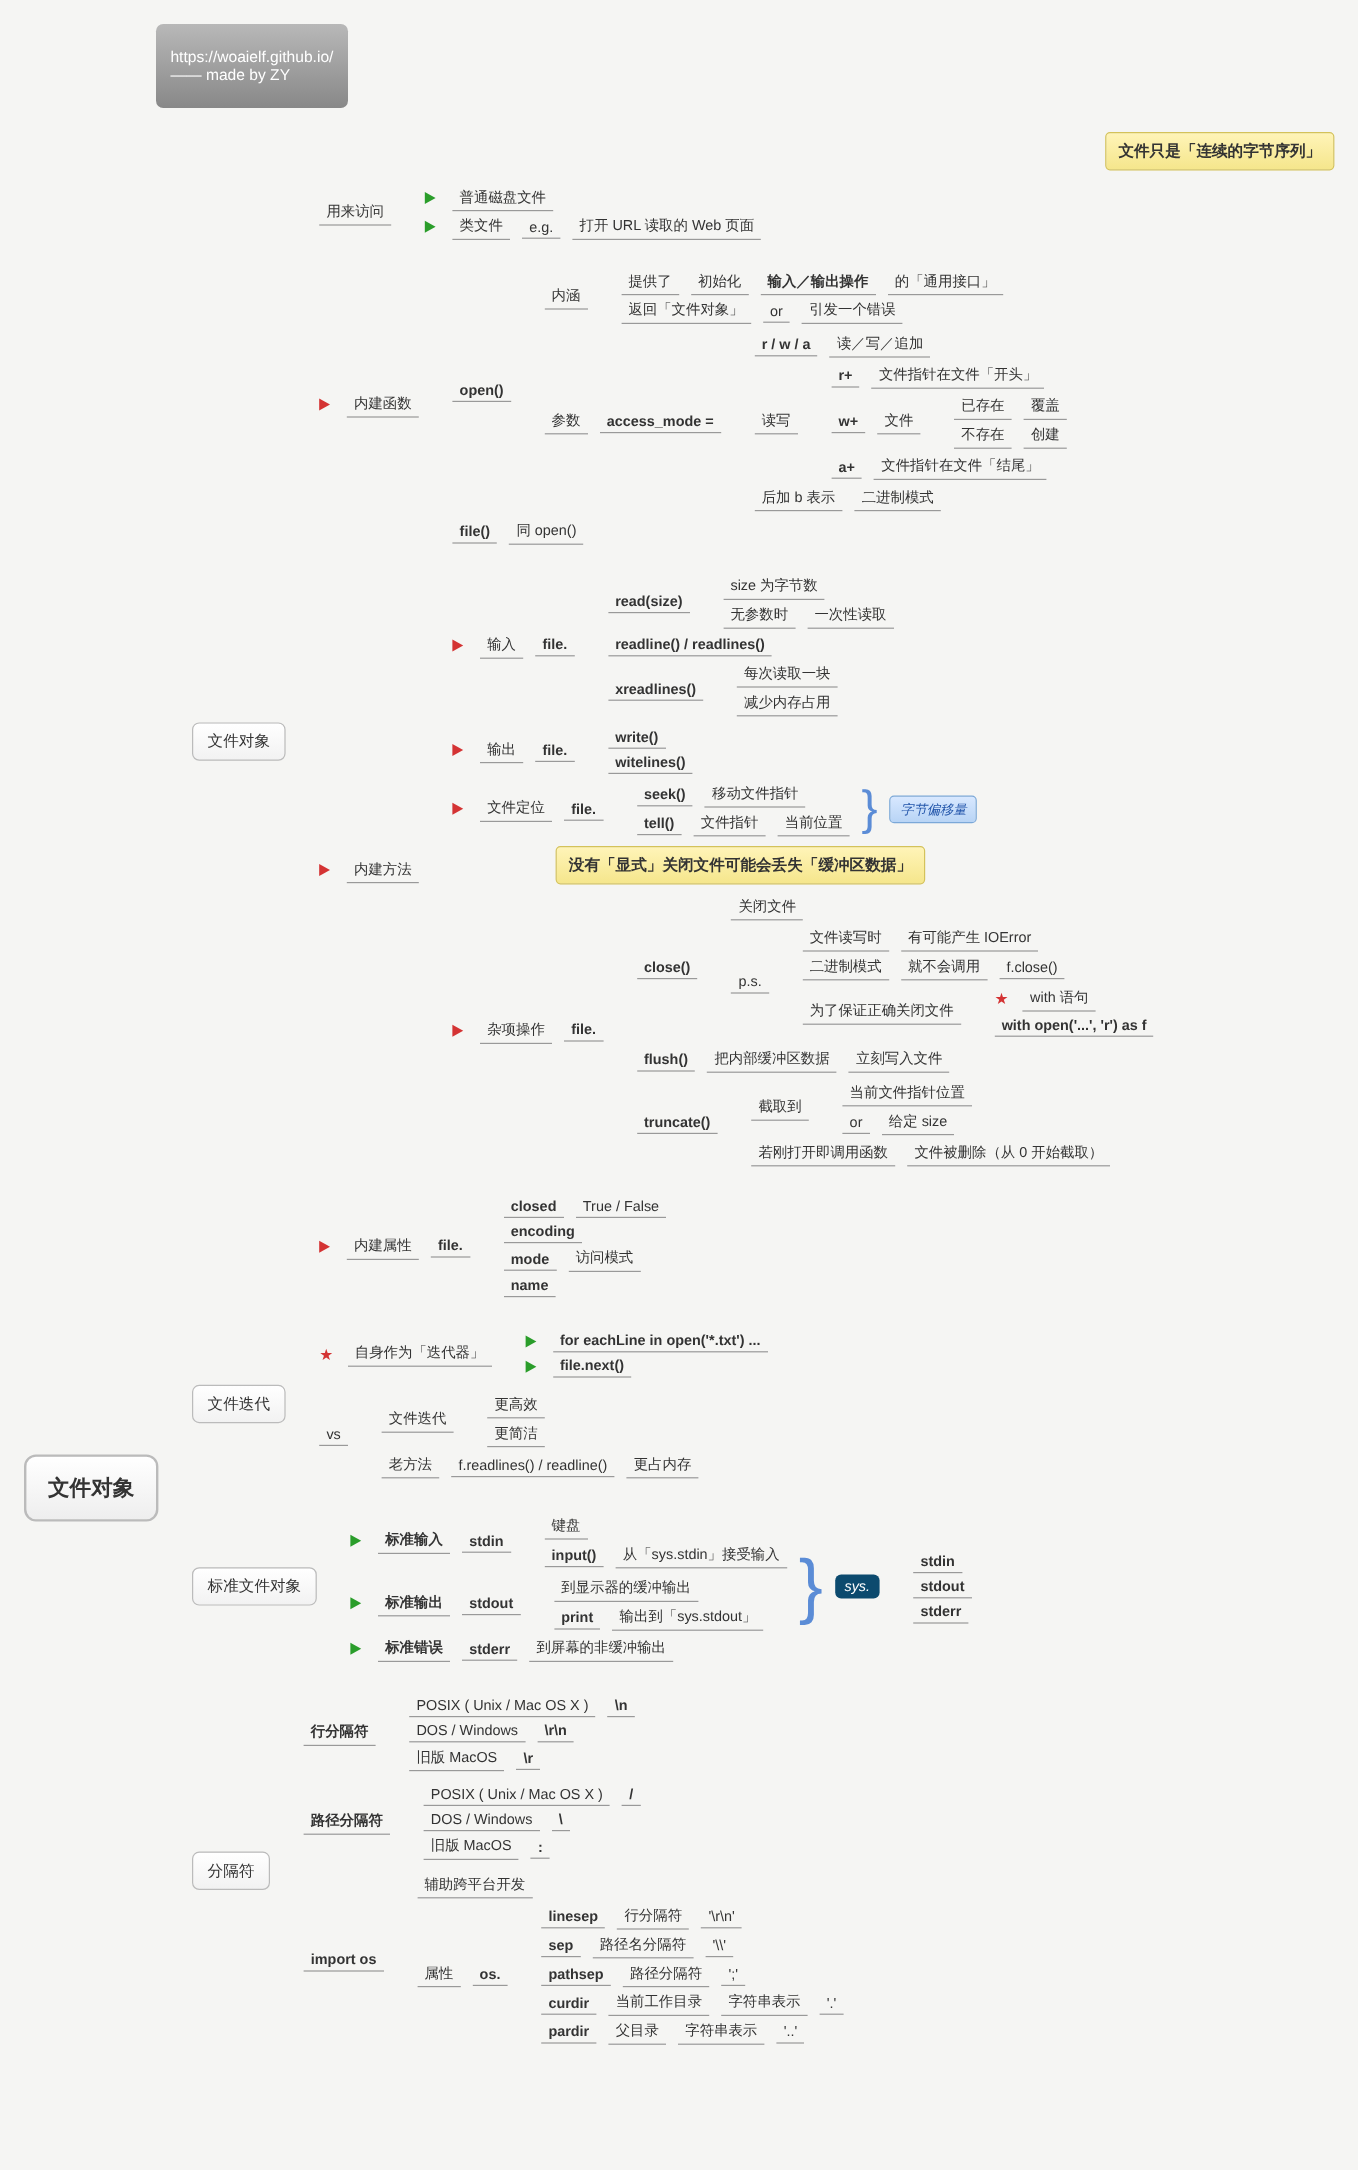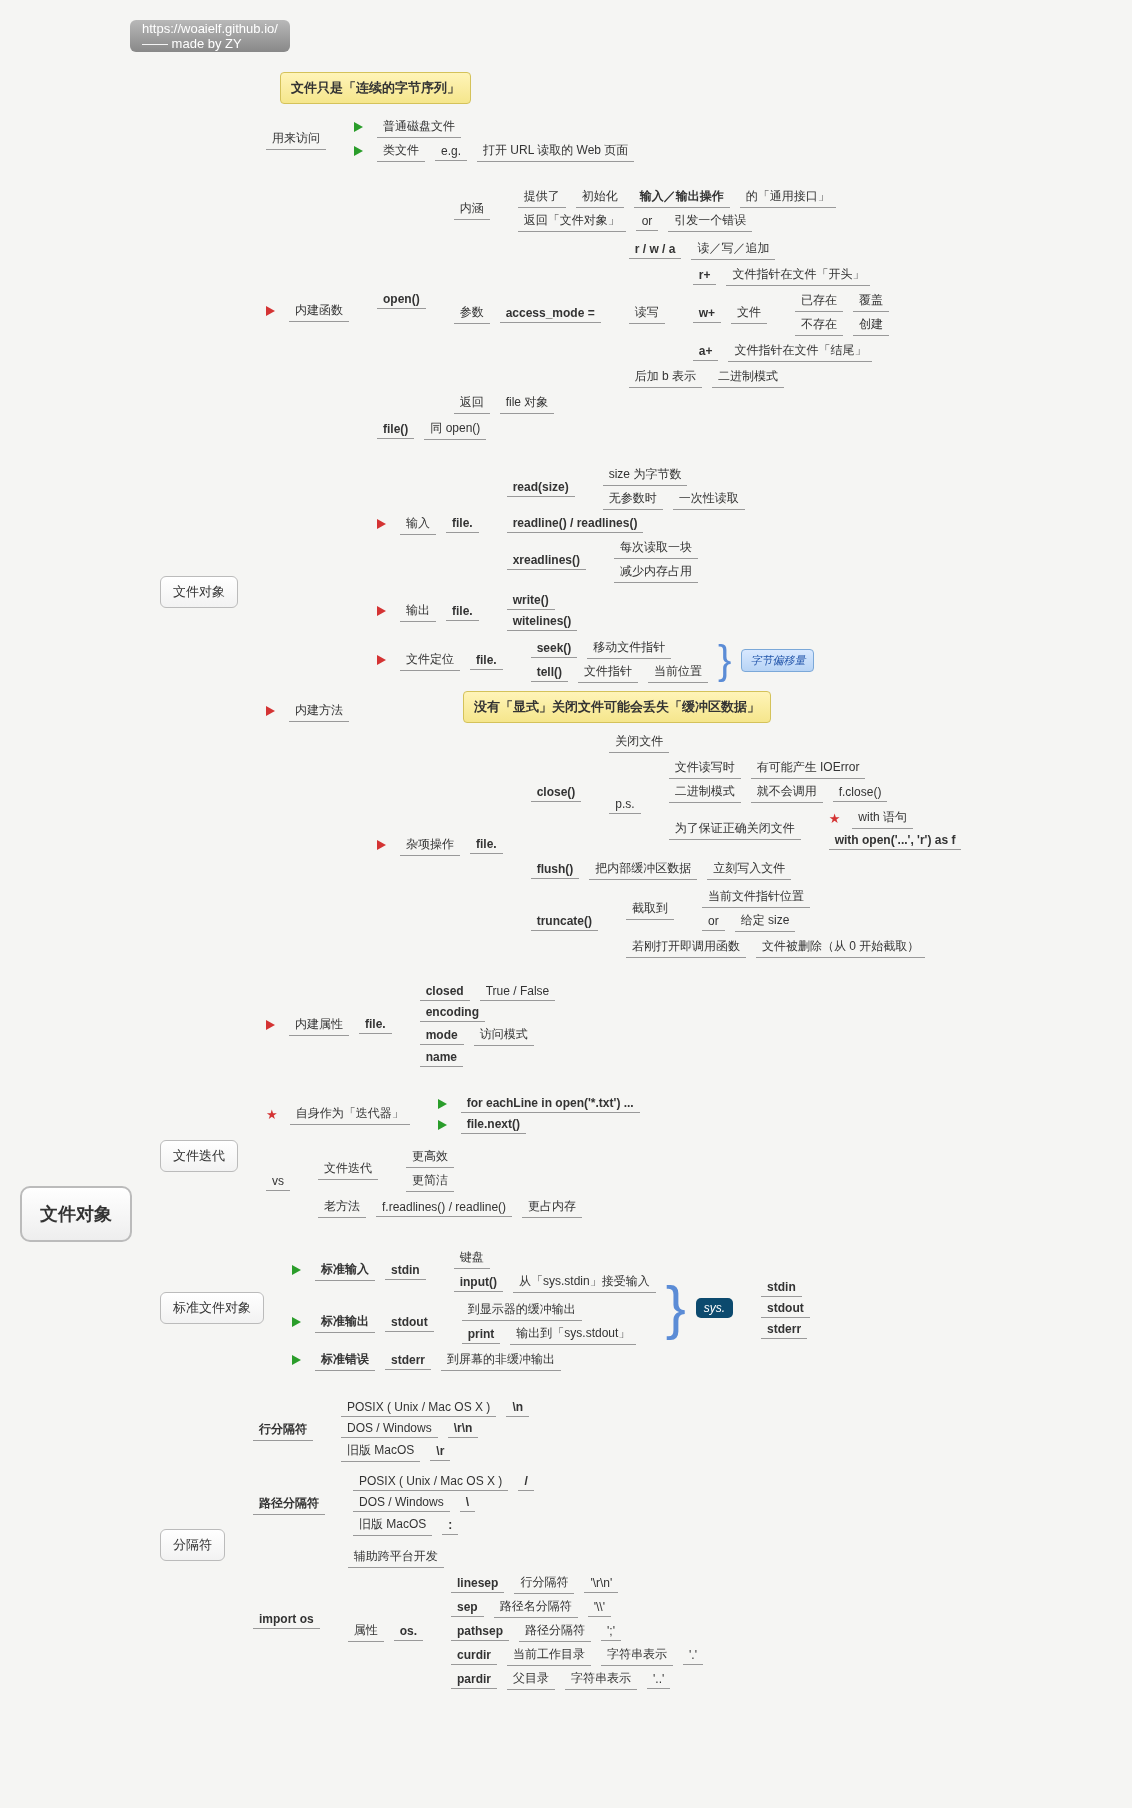--- a/index.html
+++ b/index.html
@@ -7,21 +7,21 @@
     margin: 0; padding: 20px;
     background: #f5f5f3;
     font-family: Arial, "Microsoft YaHei", sans-serif;
     font-size: 12px;
     color: #333;
     width: 1132px;
   }
   .header {
     background: linear-gradient(#b8b8b8,#888);
     color: #fff;
-    padding: 1px 12px;
+    padding: 20px 12px;
     border-radius: 6px;
     display: inline-block;
     margin-bottom: 20px;
     margin-left: 110px;
     font-size: 13px;
   }
   .callout-yellow {
     background: linear-gradient(#fff4b8,#f5e68c);
     border: 1px solid #d4c25a;
     border-radius: 4px;
@@ -89,21 +89,21 @@
 <body>
 
 
 
 <div class="header">
   <div>https://woaielf.github.io/</div>
   <div>—— made by ZY</div>
 </div>
 
 
-<div style="margin-left:260px;margin-bottom:8px;">
+<div style="margin-left:260px;margin-bottom:8px;text-align:right;">
   <span class="callout-yellow">文件只是「连续的字节序列」</span>
 </div>
 
 <div class="tree">
   <div style="display:flex;flex-direction:column;align-items:flex-start;">
     <div style="height:620px;"></div>
     <div class="root">文件对象</div>
   </div>
   <div class="children">
 
@@ -190,24 +190,20 @@
                           </div>
                       </div>
                     </div>
                     <div class="row">
                       <span class="node-ul">后加 b 表示</span>
                       <span class="node-ul">二进制模式</span>
                     </div>
                   </div>
                 </div>
 
-                <div class="row">
-                  <span class="node-ul">返回</span>
-                  <span class="node-ul">file 对象</span>
-                </div>
               </div>
             </div>
 
             <div class="row">
               <span class="node-ul bold">file()</span>
               <span class="node-ul">同 open()</span>
             </div>
           </div>
         </div>
 

